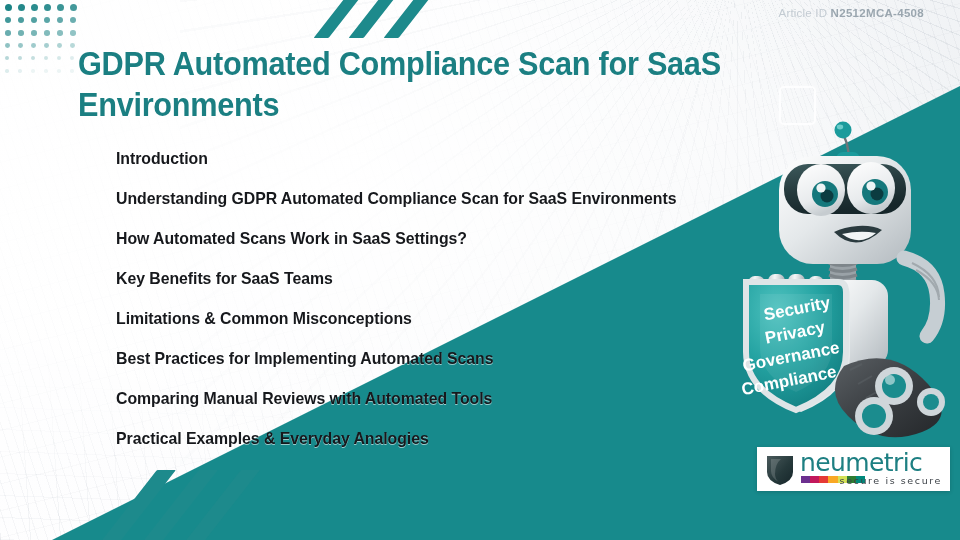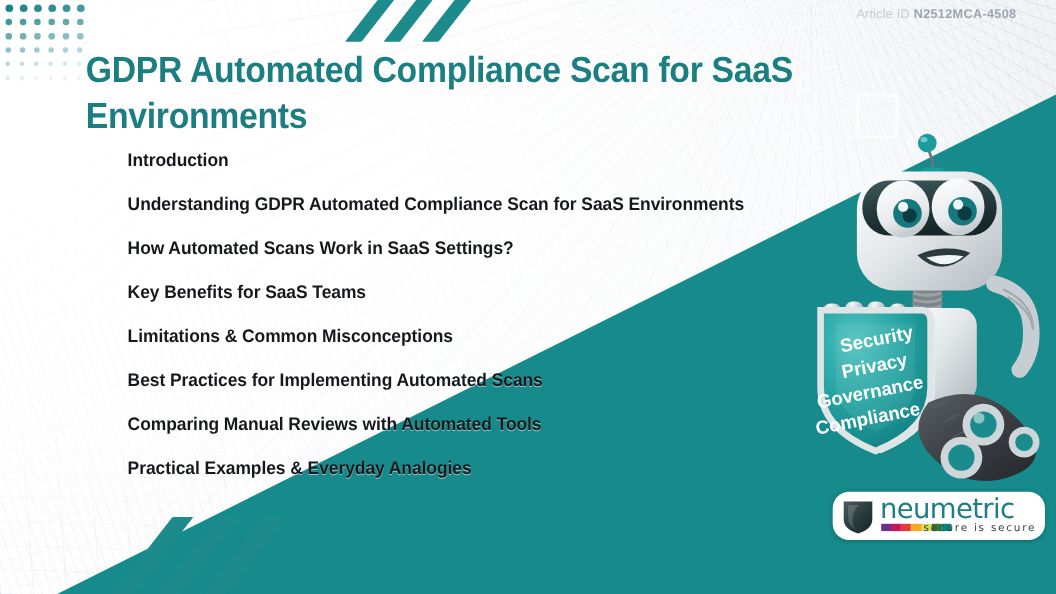--- a/index.html
+++ b/index.html
@@ -96,37 +96,37 @@
     color:#1b7f82;
     font-family:"Liberation Sans", sans-serif;
     font-weight:700;font-size:33px;line-height:41px;
     letter-spacing:-.3px;
     transform:scaleX(.93);transform-origin:left top;
     text-shadow:0 1px 0 rgba(255,255,255,.6);
   }
 
   
   .toc{
-    position:absolute;left:116px;top:136px;width:620px;
+    position:absolute;left:116px;top:148px;width:620px;
   }
   .toc-item{
     color:#16181c;font-weight:700;font-size:16.5px;line-height:21px;
     margin-bottom:19px;letter-spacing:-.05px;
     transform:scaleX(.96);transform-origin:left center;
     text-shadow:0 1px 0 rgba(255,255,255,.55);
   }
   .toc-item:last-child{margin-bottom:0;}
 
   
   .robot{position:absolute;left:726px;top:108px;width:234px;height:330px;}
 
   
   .logo{
     position:absolute;left:757px;top:447px;width:193px;height:44px;
-    background:#ffffff;border-radius:15px;
+    background:#ffffff;border-radius:0;
     box-shadow:0 1px 4px rgba(0,0,0,.18);
     display:flex;align-items:center;padding:0 8px;box-sizing:border-box;
   }
   .logo-shield{width:30px;height:34px;flex:0 0 auto;margin-right:5px;}
   .logo-txt{position:relative;flex:1 1 auto;height:36px;}
   .logo-word{
     position:absolute;left:0;top:-1px;
     font-size:25px;font-weight:400;color:#1d7f82;
     letter-spacing:-.6px;line-height:26px;
     font-family:"DejaVu Sans", sans-serif;

